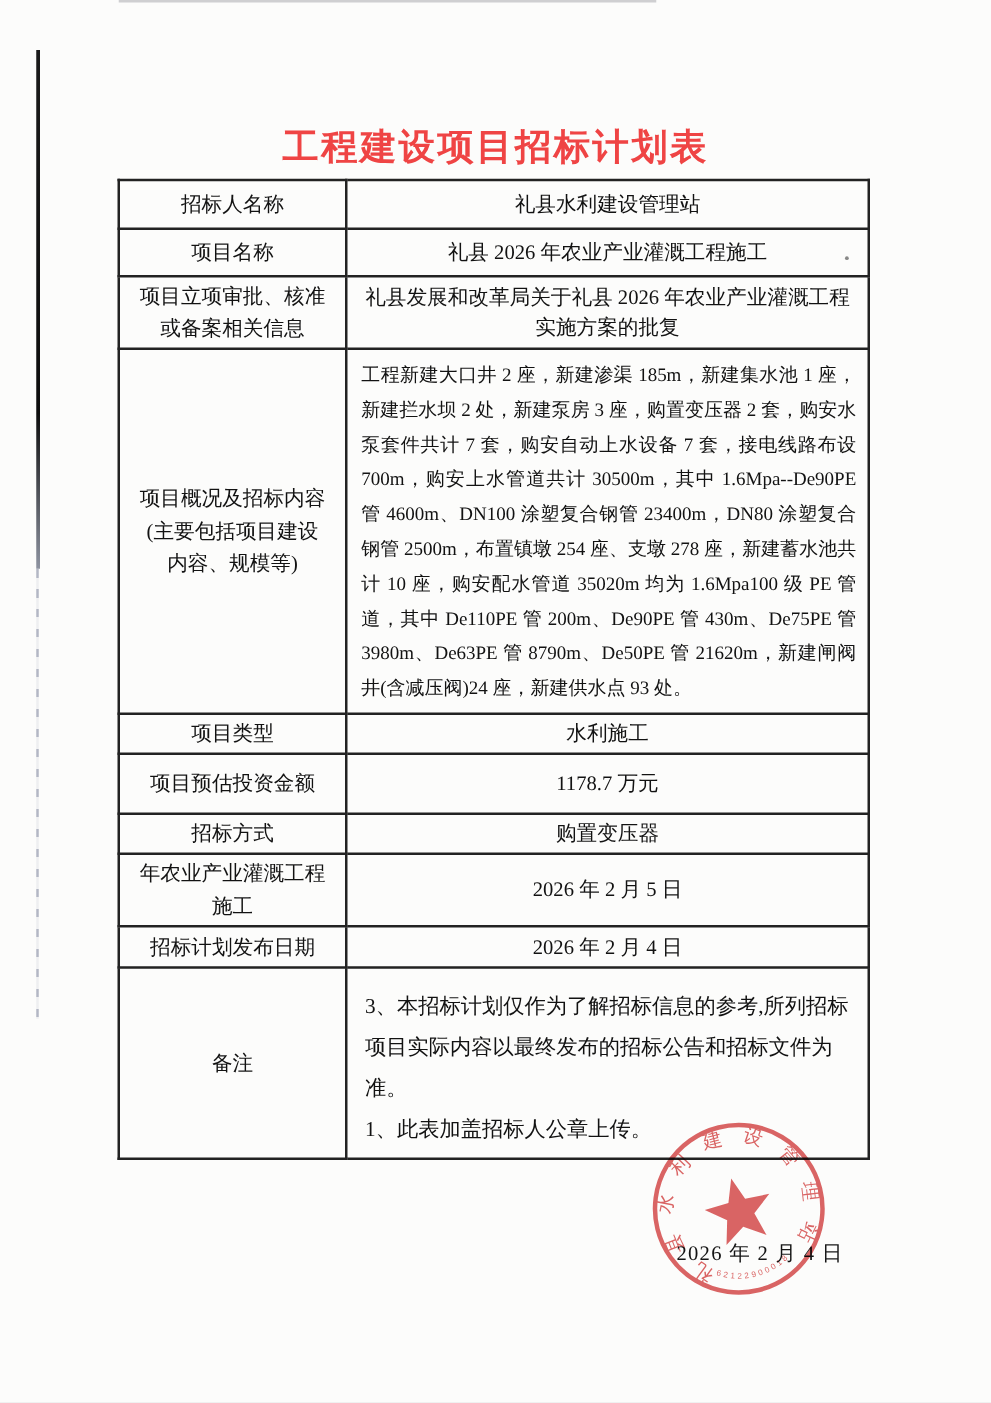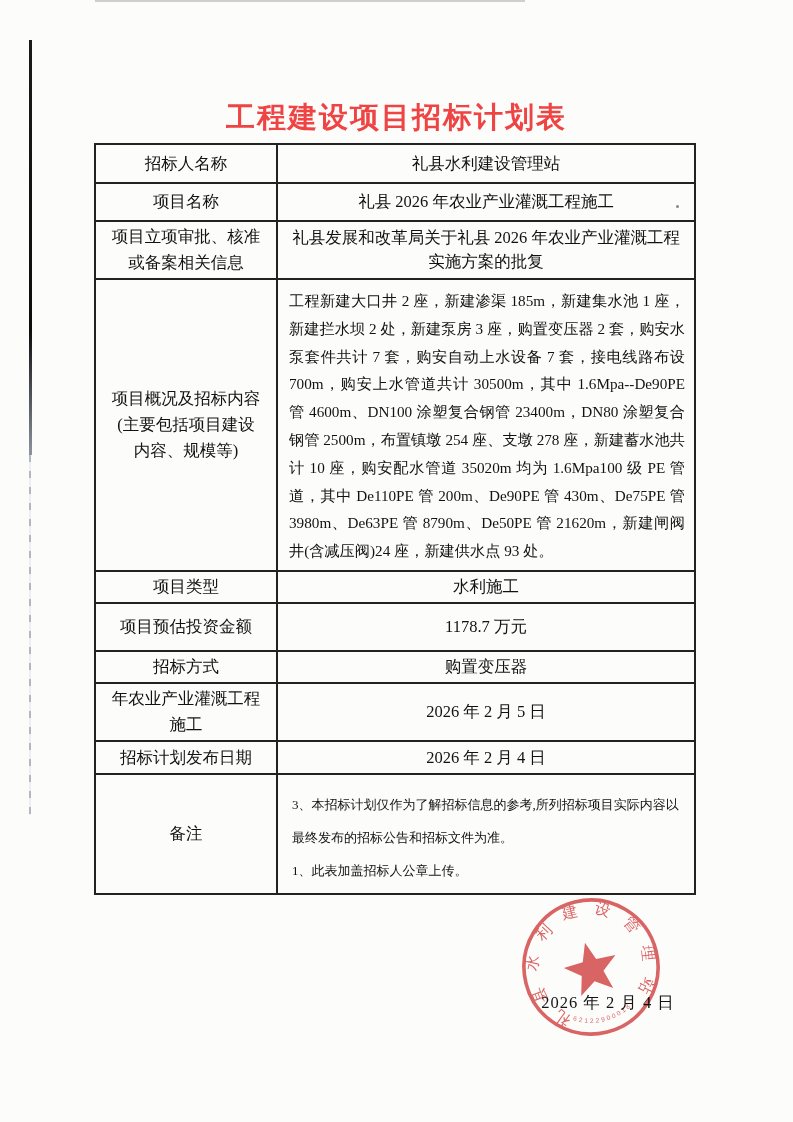--- a/index.html
+++ b/index.html
@@ -27,21 +27,21 @@
   td.val {
     text-align:center; vertical-align:middle;
     font-size:16.5px; line-height:24px; padding:2px 10px; color:#121212;
   }
   td.val.big {
     text-align:justify; vertical-align:top;
     font-size:15.2px; line-height:27.8px; padding:7px 9px 5px 11px;border-radius:17px;
   }
   td.val.remark {
     text-align:left; vertical-align:top;
-    font-size:13px; line-height:33px; padding:13px 12px 6px 14px;
+    font-size:17px; line-height:33px; padding:13px 12px 6px 14px;
   }
   tr.h1{height:39px} tr.h2{height:38px} tr.h3{height:32px} tr.h4{height:53px}
   tr.h5{height:292px} tr.h6{height:30px} tr.h7{height:48px} tr.h8{height:28px}
   tr.h9{height:27px} tr.h10{height:40px} tr.h11{height:33px} tr.h12{height:120px}
   
   .sign-line {
     position:absolute; top:946px; left:394px; font-size:16.5px; white-space:nowrap;
   }
   .signer-name { border-bottom:2px solid #161616; padding:0 2px 2px 2px; }
   .date-line {

